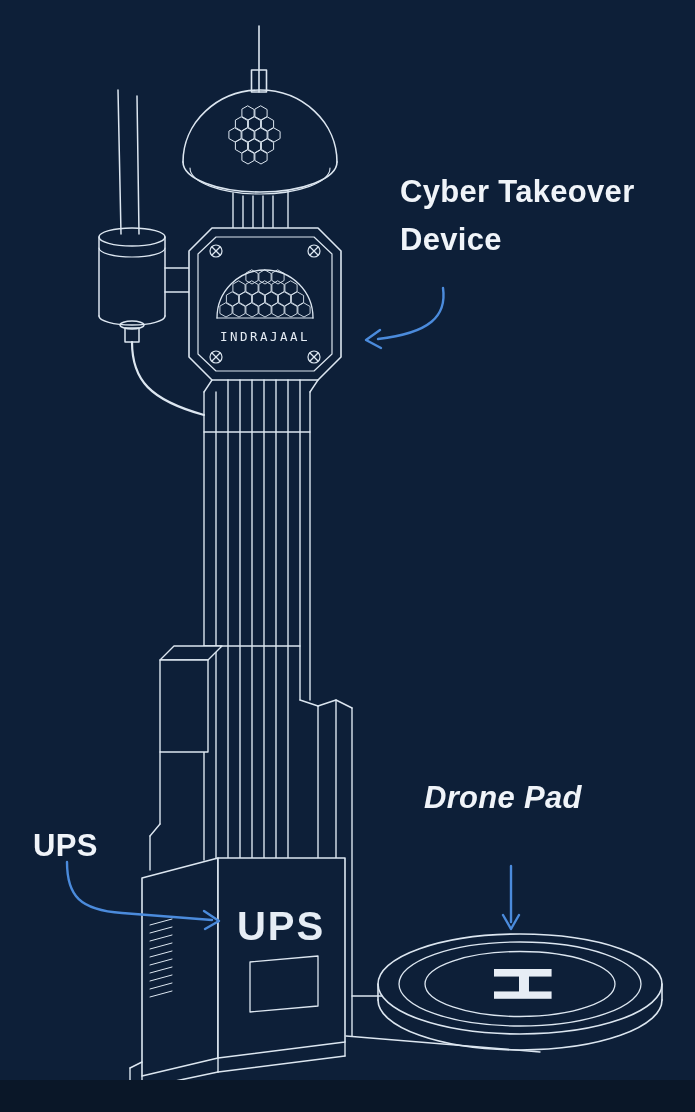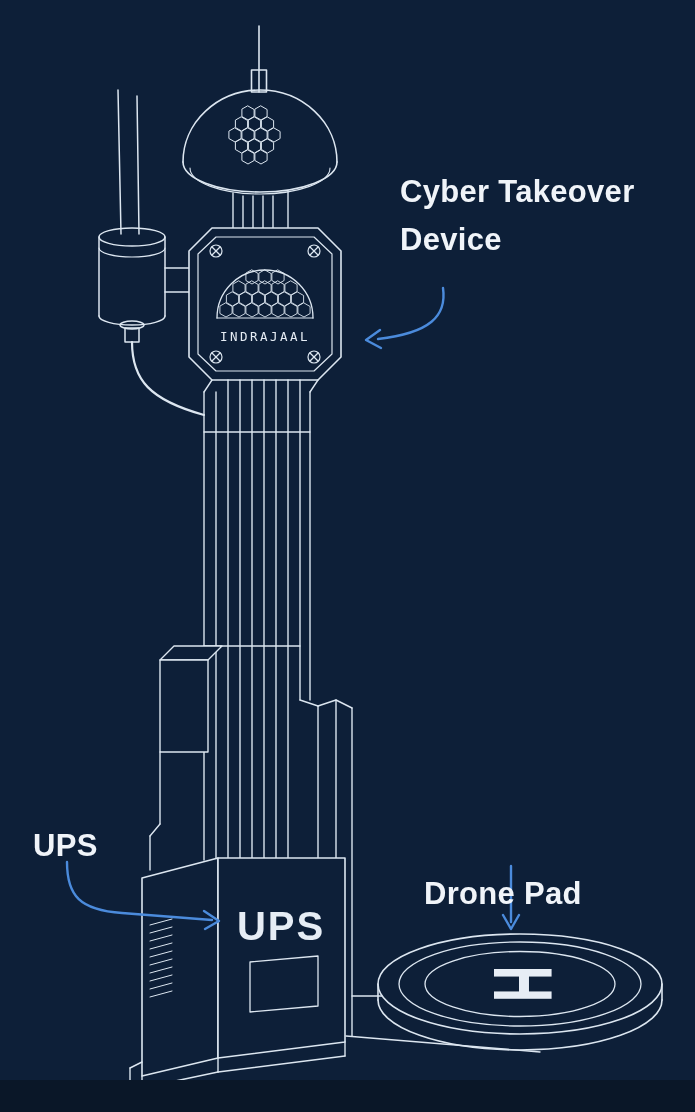--- a/index.html
+++ b/index.html
@@ -14,21 +14,21 @@
   .label {
     position:absolute;
     color:#f0f4f9;
     font-weight:600;
     font-size:31px;
     line-height:48px;
     letter-spacing:0.3px;
   }
   .label-cyber { left:400px; top:168px; width:300px; }
   .label-ups   { left:33px;  top:822px; }
-  .label-pad   { left:424px; top:870px; }
+  .label-pad   { left:424px; top:774px;font-style:italic; }
   .bottom-band {
     position:absolute; left:0; bottom:0; width:695px; height:32px;
     background:#0a1728;
   }
 </style>
 </head>
 <body>
 
 <div class="canvas">
 

